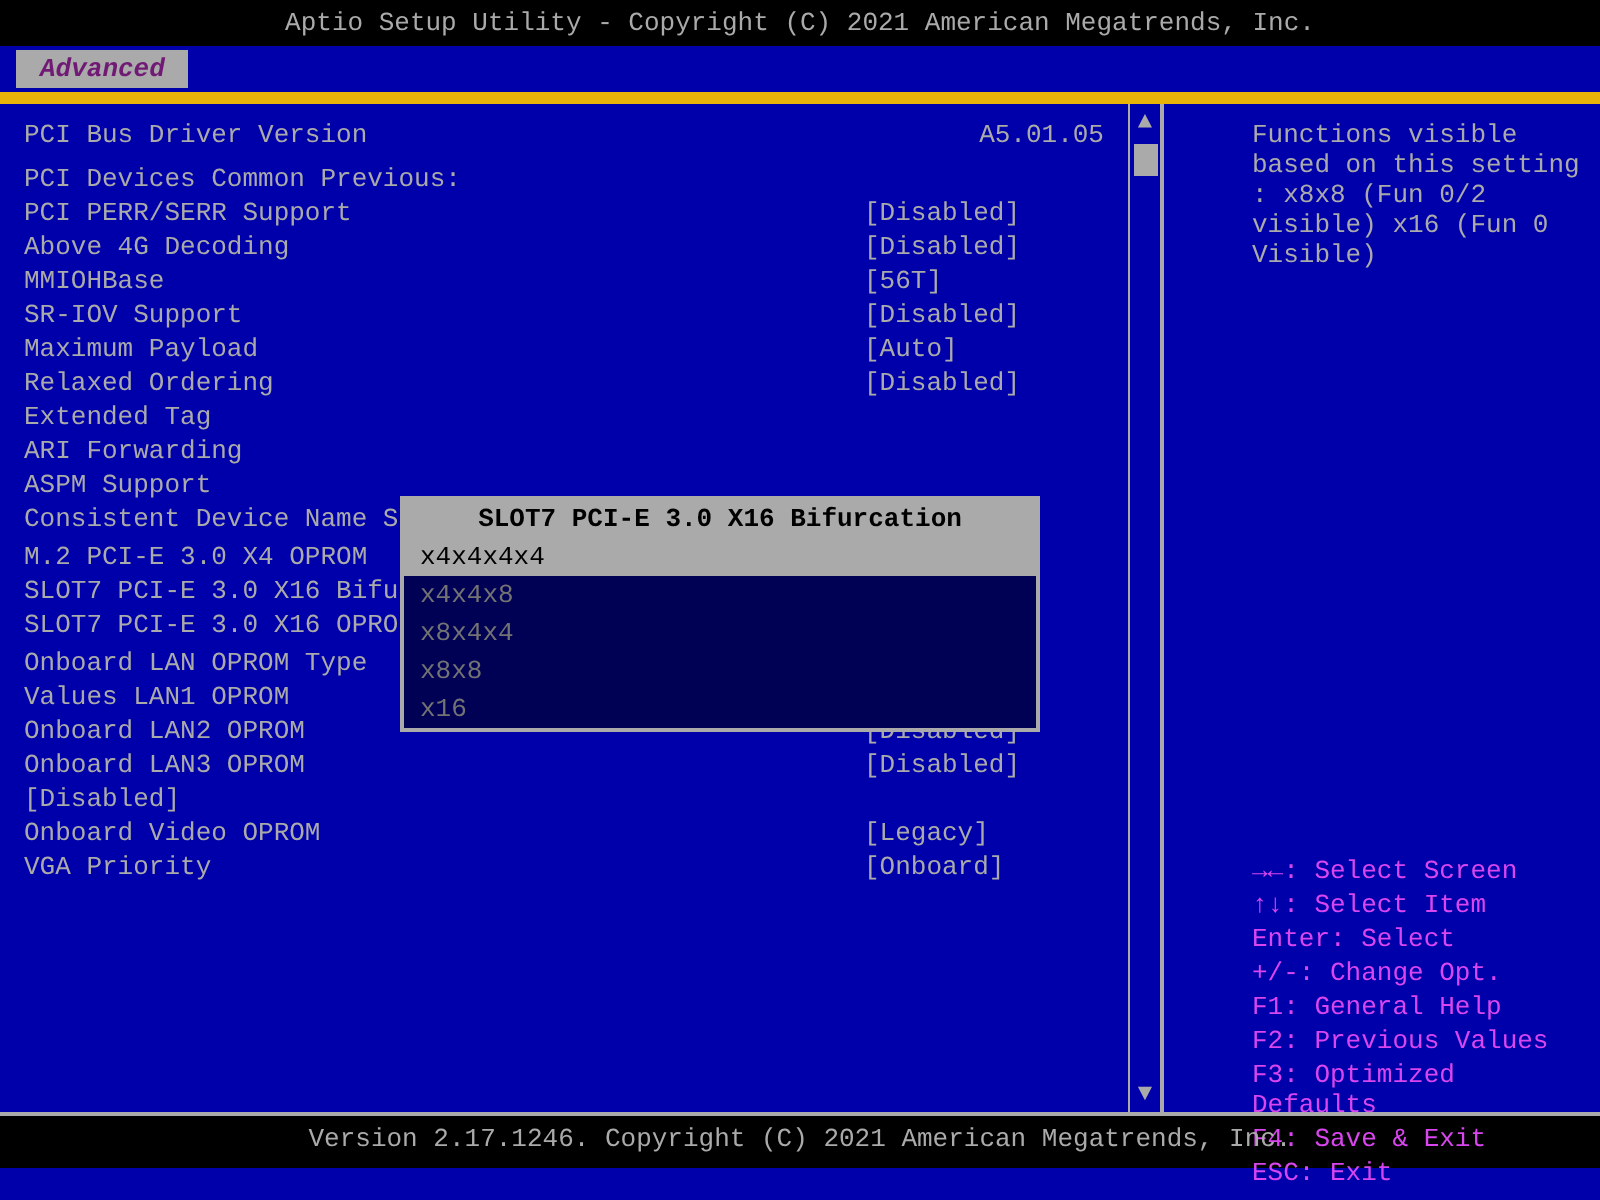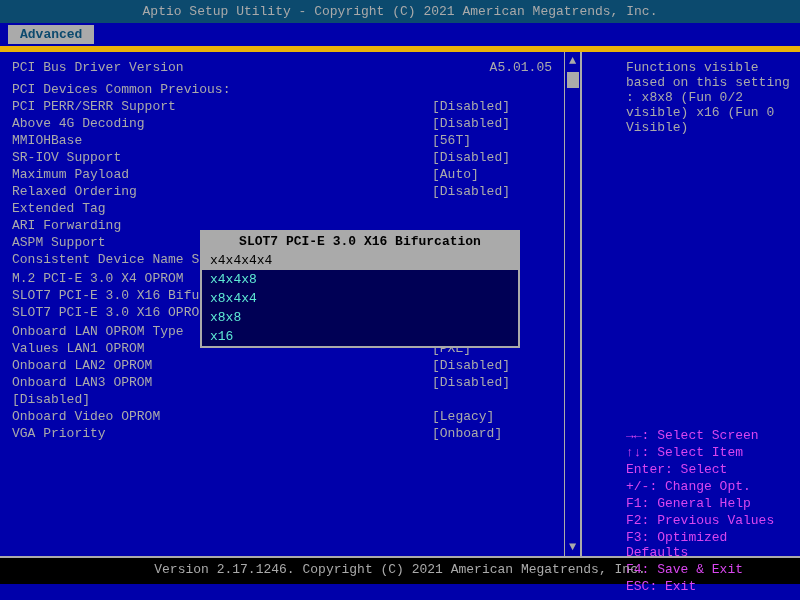--- a/index.html
+++ b/index.html
@@ -8,39 +8,40 @@
       height: 600px;
       background: #0000AA;
       font-family: 'Courier New', Courier, monospace;
       font-size: 13px;
       color: #AAAAAA;
       overflow: hidden;
     }
 
     
     #title-bar {
-      background: #0c4a6e;
+      background: #000000;
       color: #AAAAAA;
       text-align: center;
       padding: 4px 0;
       font-size: 13px;
     }
 
     
     #tab-bar {
       background: #0000AA;
       padding: 2px 8px;
     }
     .tab {
       display: inline-block;
       background: #AAAAAA;
-      color: #0c4a6e;
+      color: #701a75;
       padding: 2px 12px;
       font-size: 13px;
       font-weight: bold;
+      font-style: italic;
     }
 
     
     #main {
       display: flex;
       height: 510px;
       border-top: 6px solid #eab308;
     }
 
     
@@ -122,38 +123,38 @@
       flex-direction: column;
       margin-left: 36px;
     }
     .key-help-section {
       margin-top: 280px;
     }
 
     
     #dropdown-popup {
       position: absolute;
-      top: 178px;
+      top: 196px;
       left: 200px;
       width: 320px;
       background: #000055;
       border: 2px solid #AAAAAA;
       z-index: 10;
     }
     #dropdown-popup .popup-title {
       background: #AAAAAA;
       color: #000000;
       text-align: center;
       padding: 2px 0;
       font-weight: bold;
       font-size: 13px;
     }
     .dropdown-item {
       padding: 2px 8px;
-      color: #5eead4;
+      color: #737373;
       cursor: pointer;
     }
     .dropdown-item.selected {
       background: #AAAAAA;
       color: #000000;
     }
 
     
     #bottom-bar {
       background: #000000;

